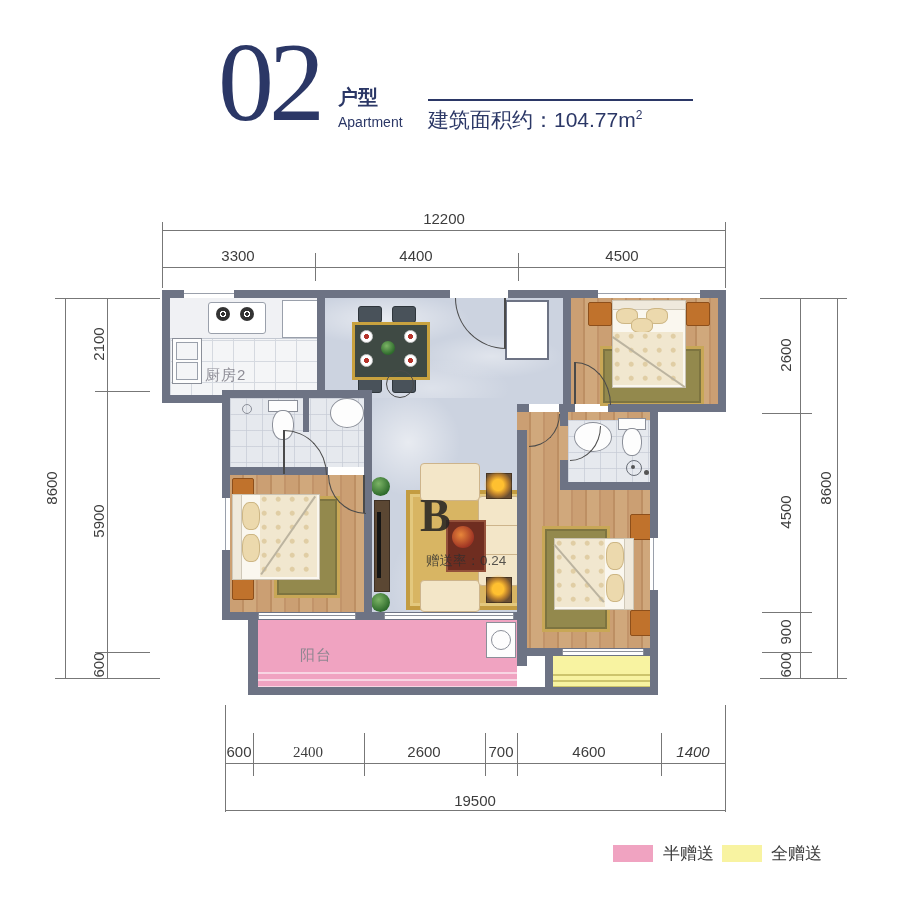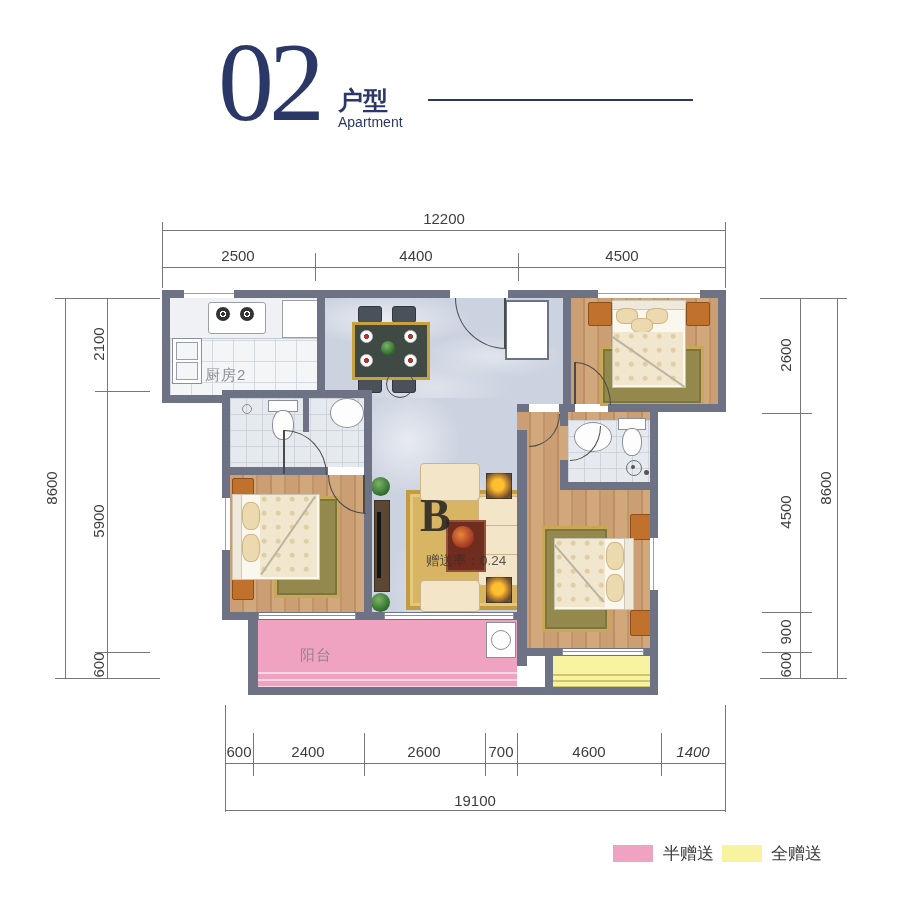--- a/index.html
+++ b/index.html
@@ -37,32 +37,33 @@
   .roomlabel{position:absolute;font-size:15px;color:#8e8d96;letter-spacing:1px;white-space:nowrap}
   .swatch{position:absolute;width:40px;height:17px}
   .legendtext{position:absolute;font-size:17px;color:#3a3a3a;line-height:18px;white-space:nowrap}
 </style>
 </head>
 <body>
 
 <div id="page">
 
   <div class="abs navy" style="left:218px;top:32px;width:120px;height:100px;font-family:'Liberation Serif',serif;font-size:112px;line-height:100px;letter-spacing:-5px;">02</div>
-  <div class="abs navy" style="left:338px;top:84px;font-size:25px;font-weight:bold;">户型</div>
+  <div class="abs navy" style="left:338px;top:84px;font-size:20px;font-weight:bold;">户型</div>
   <div class="abs navy" style="left:338px;top:114px;font-size:14px;">Apartment</div>
   <div class="abs" style="left:428px;top:99px;width:265px;height:2px;background:#2B3766;"></div>
+  <div class="abs navy" style="left:428px;top:106px;font-size:21px;font-weight:500;"><span>建筑面积约：104.77m</span><sup style="font-size:12px;">2</sup></div>
 
   <div class="dline" style="left:162px;top:222px;width:1px;height:66px;"></div>
   <div class="dline" style="left:725px;top:222px;width:1px;height:66px;"></div>
   <div class="dline" style="left:162px;top:230px;width:564px;height:1px;"></div>
   <div class="dlabel" style="left:414px;top:211px;width:60px;">12200</div>
   <div class="dline" style="left:162px;top:267px;width:564px;height:1px;"></div>
   <div class="dline" style="left:315px;top:253px;width:1px;height:28px;"></div>
   <div class="dline" style="left:518px;top:253px;width:1px;height:28px;"></div>
-  <div class="dlabel" style="left:208px;top:248px;width:60px;">2500</div>
+  <div class="dlabel" style="left:208px;top:248px;width:60px;">3300</div>
   <div class="dlabel" style="left:386px;top:248px;width:60px;">4400</div>
   <div class="dlabel" style="left:592px;top:248px;width:60px;">4500</div>
 
   <div class="dline" style="left:65px;top:298px;width:1px;height:380px;"></div>
   <div class="dline" style="left:107px;top:298px;width:1px;height:380px;"></div>
   <div class="dline" style="left:55px;top:298px;width:105px;height:1px;"></div>
   <div class="dline" style="left:95px;top:391px;width:55px;height:1px;"></div>
   <div class="dline" style="left:95px;top:652px;width:55px;height:1px;"></div>
   <div class="dline" style="left:55px;top:678px;width:105px;height:1px;"></div>
   <div class="dlabel vrot" style="left:22px;top:480px;width:60px;">8600</div>
@@ -85,27 +86,27 @@
 
   <div class="dline" style="left:225px;top:705px;width:1px;height:107px;"></div>
   <div class="dline" style="left:725px;top:705px;width:1px;height:107px;"></div>
   <div class="dline" style="left:225px;top:763px;width:501px;height:1px;"></div>
   <div class="dline" style="left:253px;top:733px;width:1px;height:43px;"></div>
   <div class="dline" style="left:364px;top:733px;width:1px;height:43px;"></div>
   <div class="dline" style="left:485px;top:733px;width:1px;height:43px;"></div>
   <div class="dline" style="left:517px;top:733px;width:1px;height:43px;"></div>
   <div class="dline" style="left:661px;top:733px;width:1px;height:43px;"></div>
   <div class="dlabel" style="left:214px;top:744px;width:50px;">600</div>
-  <div class="dlabel" style="left:278px;top:744px;width:60px;">2400</div>
+  <div class="dlabel" style="left:278px;top:744px;width:60px;font-family:Liberation Serif, serif;">2400</div>
   <div class="dlabel" style="left:394px;top:744px;width:60px;">2600</div>
   <div class="dlabel" style="left:476px;top:744px;width:50px;">700</div>
   <div class="dlabel" style="left:559px;top:744px;width:60px;">4600</div>
   <div class="dlabel" style="left:663px;top:744px;width:60px;font-style:italic;">1400</div>
   <div class="dline" style="left:225px;top:810px;width:501px;height:1px;"></div>
-  <div class="dlabel" style="left:445px;top:793px;width:60px;">19100</div>
+  <div class="dlabel" style="left:445px;top:793px;width:60px;">19500</div>
 
   <div class="tilefloor" style="left:170px;top:298px;width:147px;height:100px;"></div>
   <div class="marble" style="left:325px;top:298px;width:238px;height:106px;"></div>
   <div class="marble" style="left:372px;top:398px;width:145px;height:222px;"></div>
   <div class="wood" style="left:571px;top:298px;width:147px;height:106px;"></div>
   <div class="bathfloor" style="left:230px;top:398px;width:134px;height:69px;"></div>
   <div class="wood" style="left:230px;top:475px;width:134px;height:137px;"></div>
   <div class="wood" style="left:517px;top:412px;width:133px;height:236px;"></div>
   <div class="bathfloor" style="left:568px;top:420px;width:82px;height:62px;"></div>
 

